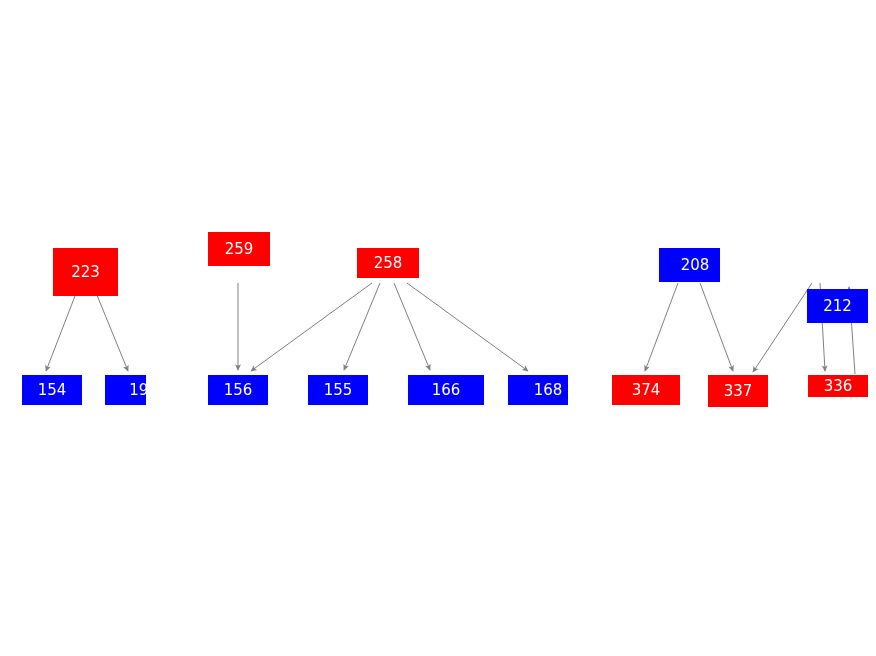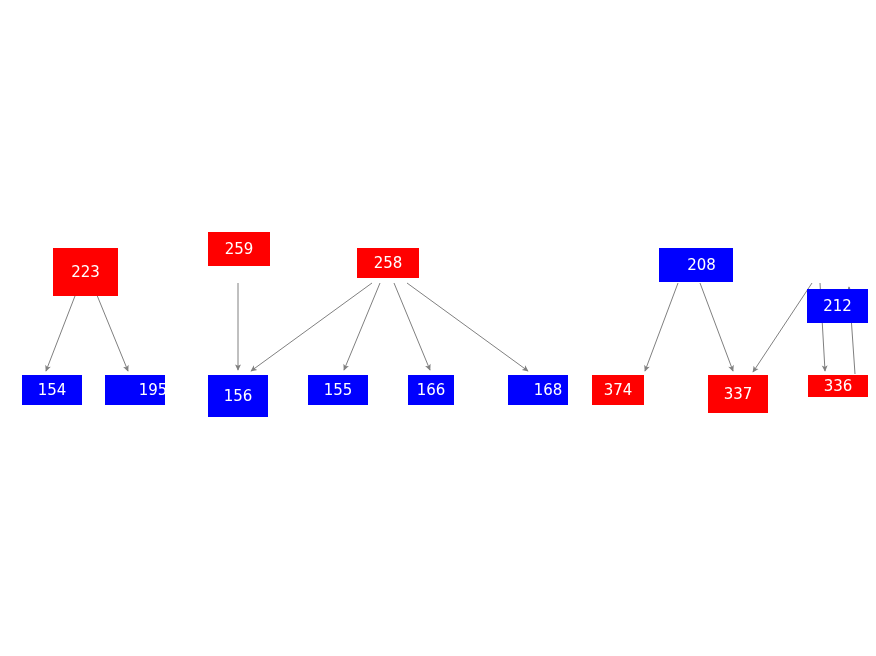--- a/index.html
+++ b/index.html
@@ -72,48 +72,48 @@
   <div id="node-layer">
       <div class="node red" style="left: 53px; top: 248px; width: 65px; height: 48px;">
         <span class="node-label">223</span>
       </div>
       <div class="node red" style="left: 208px; top: 232px; width: 62px; height: 34px;">
         <span class="node-label">259</span>
       </div>
       <div class="node red" style="left: 357px; top: 248px; width: 62px; height: 30px;">
         <span class="node-label">258</span>
       </div>
-      <div class="node blue" style="left: 659px; top: 248px; width: 74px; height: 34px; padding-left: 11px;">
+      <div class="node blue" style="left: 659px; top: 248px; width: 61px; height: 34px; padding-left: 11px;">
         <span class="node-label">208</span>
       </div>
       <div class="node blue" style="left: 807px; top: 248px; width: 61px; height: 34px; margin-top: 41px;">
         <span class="node-label">212</span>
       </div>
       <div class="node blue" style="left: 22px; top: 375px; width: 60px; height: 30px;">
         <span class="node-label">154</span>
       </div>
-      <div class="node blue" style="left: 105px; top: 375px; width: 60px; height: 30px; padding-left: 36px;">
+      <div class="node blue" style="left: 105px; top: 375px; width: 41px; height: 30px; padding-left: 36px;">
         <span class="node-label">195</span>
       </div>
-      <div class="node blue" style="left: 208px; top: 375px; width: 60px; height: 42px;">
+      <div class="node blue" style="left: 208px; top: 375px; width: 60px; height: 30px;">
         <span class="node-label">156</span>
       </div>
       <div class="node blue" style="left: 308px; top: 375px; width: 60px; height: 30px; align-items: center;">
         <span class="node-label">155</span>
       </div>
-      <div class="node blue" style="left: 408px; top: 375px; width: 46px; height: 30px;">
+      <div class="node blue" style="left: 408px; top: 375px; width: 76px; height: 30px;">
         <span class="node-label">166</span>
       </div>
       <div class="node blue" style="left: 508px; top: 375px; width: 60px; height: 30px; padding-left: 20px;">
         <span class="node-label">168</span>
       </div>
-      <div class="node red" style="left: 592px; top: 375px; width: 52px; height: 30px;">
+      <div class="node red" style="left: 612px; top: 375px; width: 68px; height: 30px;">
         <span class="node-label">374</span>
       </div>
-      <div class="node red" style="left: 708px; top: 375px; width: 60px; height: 38px;">
+      <div class="node red" style="left: 708px; top: 375px; width: 60px; height: 32px;">
         <span class="node-label">337</span>
       </div>
       <div class="node red" style="left: 808px; top: 375px; width: 60px; height: 22px;">
         <span class="node-label">336</span>
       </div>
     </div>
 
 </div>
 
 </body></html>

